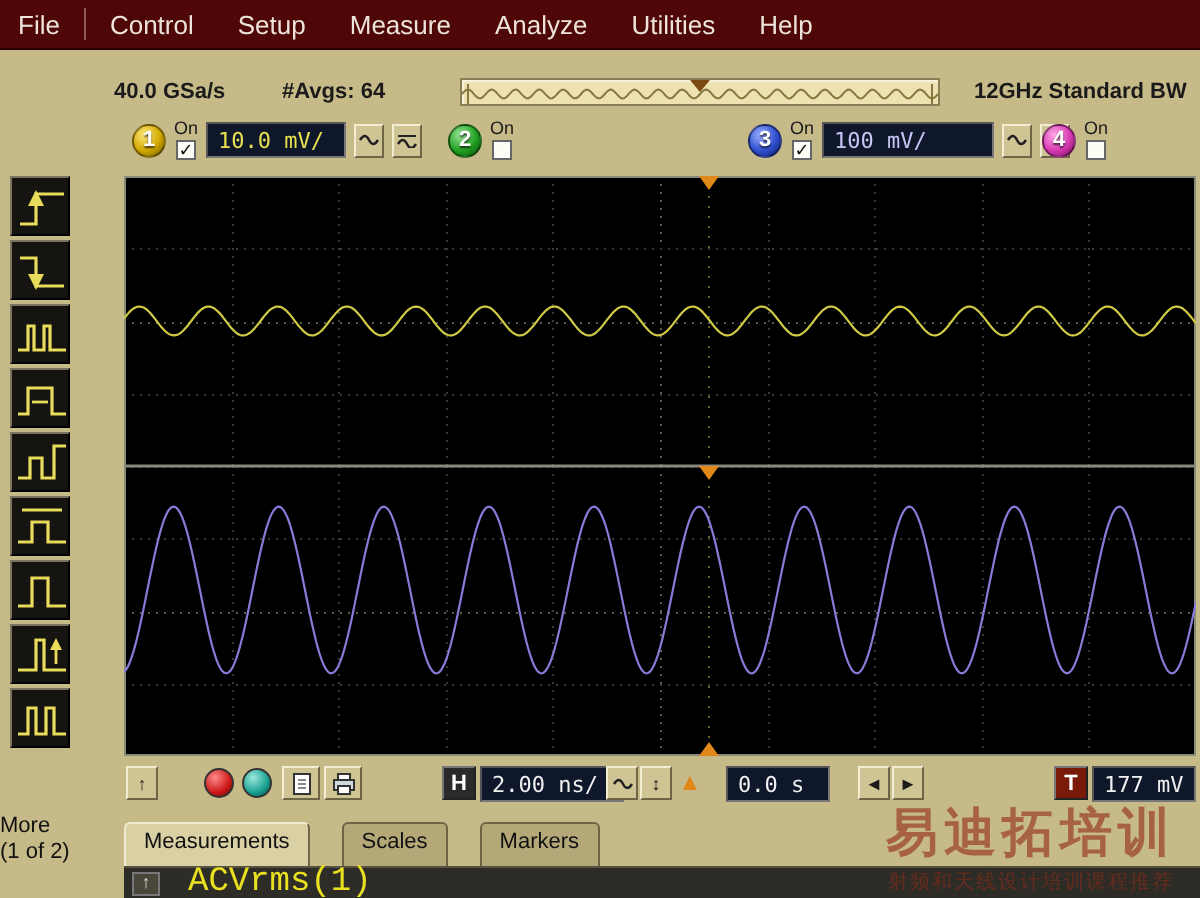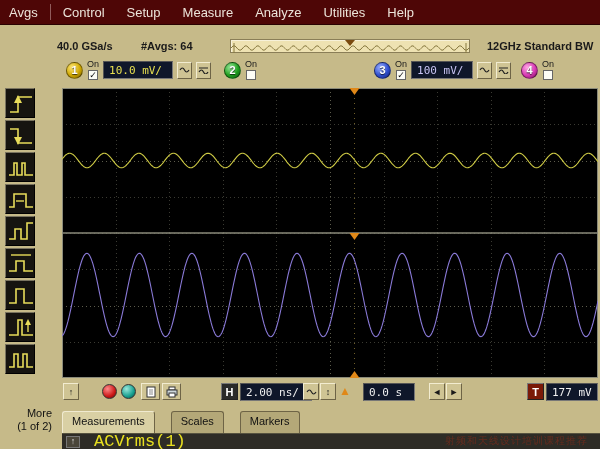--- a/index.html
+++ b/index.html
@@ -29,21 +29,21 @@
   .oncol{display:flex;flex-direction:column;align-items:center;gap:1px}
   .onlbl{font-size:9px;color:#1a1a1a;line-height:9px}
   .cb{width:10px;height:10px;background:#fdfdf6;border:1px solid #666;font-size:9px;line-height:8px;color:#111;text-align:center;cursor:pointer}
   .vbox{background:#0f172a;border:1px solid;border-color:#555 #777 #777 #555;height:18px;font-size:11px;display:flex;align-items:center;padding:0 5px;font-family:"DejaVu Sans Mono",monospace;white-space:nowrap;cursor:pointer}
   .c1t{color:#e8e050}.c3t{color:#c8c4f4}
   .sq{height:17px;min-width:15px;background:#cfc494;border:1px solid;border-color:#f2ecd0 #6e6446 #6e6446 #f2ecd0;font-size:9px;color:#1a1a1a;display:flex;align-items:center;justify-content:center;cursor:pointer;padding:0 1px}
 
   
   .sidebar{position:absolute;left:0;top:88px;width:60px;height:360px}
   .sicon{position:absolute;left:5px;width:30px;height:30px;background:#161410;border:1px solid;border-color:#7a7460 #000 #000 #7a7460;cursor:pointer;padding:1px}
-  .more{position:absolute;left:0;top:319px;width:52px;display:flex;flex-direction:column;align-items:flex-end;font-size:11px;color:#111;cursor:pointer;line-height:13px}
+  .more{position:absolute;left:0;top:319px;width:52px;display:flex;flex-direction:column;align-items:flex-start;font-size:11px;color:#111;cursor:pointer;line-height:13px}
 
   
   .plot{position:absolute;left:62px;top:88px;width:536px;height:290px;background:#000;cursor:crosshair}
 
   
   .hbar{position:absolute;top:380px;left:0;width:600px;height:30px}
   .hbar .sq{position:absolute;top:3px;width:16px}
   .hbar .vbox{position:absolute;top:3px;color:#f0f0f0}
   .circbtn{position:absolute;top:4px;width:15px;height:15px;border-radius:50%;border:1px solid #333;cursor:pointer;padding:0}
   .run{background:radial-gradient(circle at 35% 30%,#ff8a8a,#cc1818 60%,#5a0505)}
@@ -65,21 +65,21 @@
   .watermark{position:absolute;right:12px;bottom:1px;z-index:40;pointer-events:none;text-align:center}
   .wm1{font-size:26px;font-weight:bold;color:rgba(148,44,24,.62);letter-spacing:3px}
   .wm2{font-size:10px;color:rgba(148,44,24,.55);letter-spacing:1px}
 </style>
 </head>
 <body>
 
 <div class="screen">
 
   <div class="menubar">
-    <span class="mi">Avgs</span>
+    <span class="mi">File</span>
     <span class="mdiv"></span>
     <span class="mi">Control</span>
     <span class="mi">Setup</span>
     <span class="mi">Measure</span>
     <span class="mi">Analyze</span>
     <span class="mi">Utilities</span>
     <span class="mi">Help</span>
   </div>
 
   <div class="statusrow">
@@ -122,21 +122,21 @@
         <span class="onlbl">On</span>
         <span class="cb"></span>
       </div>
     </div>
     <div class="ch" style="left:374px">
       <div class="ball b3">3</div>
       <div class="oncol">
         <span class="onlbl">On</span>
         <span class="cb">✓</span>
       </div>
-      <div class="vbox c3t" style="width:62px">100 mV/</div>
+      <div class="vbox c3t" style="width:86px">100 mV/</div>
       <button class="sq">
           <svg width="11" height="8" viewBox="0 0 11 8">
             <path d="M1 4 Q3.5 0 5.5 4 T10 4" fill="none" stroke="#222" stroke-width="1.2"></path>
           </svg>
         </button>
       <button class="sq">
           <svg width="11" height="8" viewBox="0 0 11 8">
             <path d="M1 2 L10 2" stroke="#222"></path>
             <path d="M1 6 Q3.5 2 5.5 6 T10 6" fill="none" stroke="#222" stroke-width="1.2"></path>
           </svg>
@@ -283,16 +283,17 @@
     <div class="tab">Scales</div>
     <div class="tab">Markers</div>
   </div>
 
   <div class="resultbar">
     <button class="resbtn">↑</button>
     <span class="resname">ACVrms(1)</span>
   </div>
 
   <div class="watermark">
+    <div class="wm1">易迪拓培训</div>
     <div class="wm2">射频和天线设计培训课程推荐</div>
   </div>
 
 </div>
 
 </body></html>

